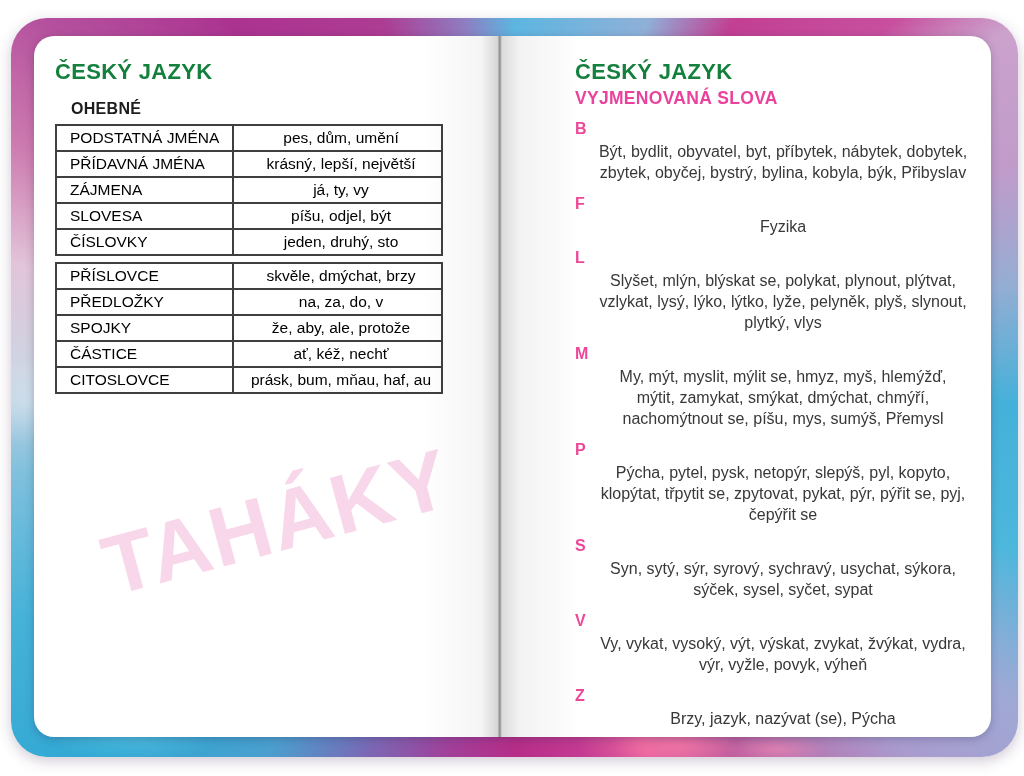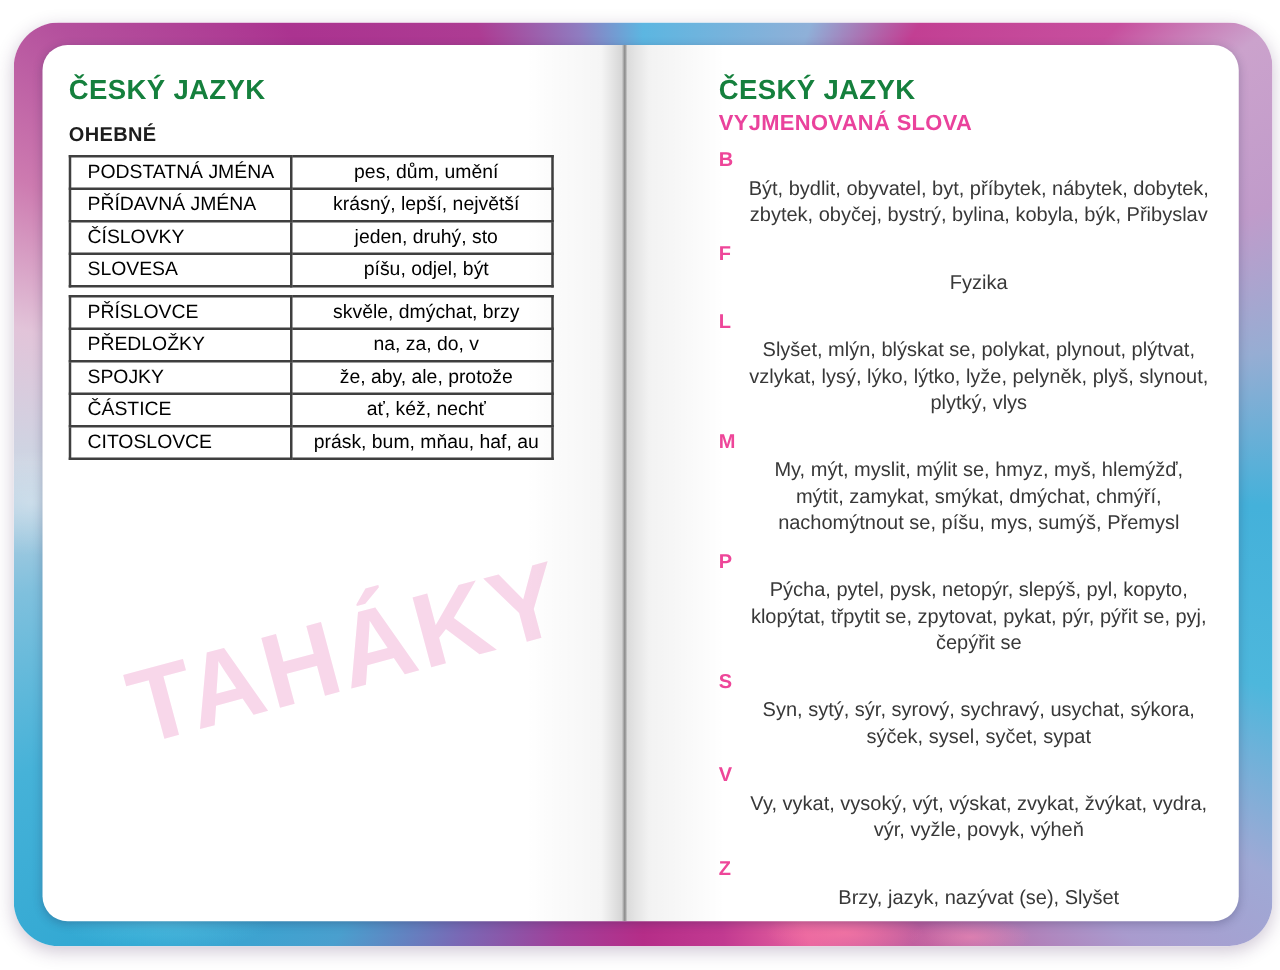--- a/index.html
+++ b/index.html
@@ -26,21 +26,21 @@
     background:#ffffff;box-shadow:0 2px 8px rgba(40,40,80,0.28);overflow:hidden;}
   .spine{position:absolute;left:386px;top:0;width:160px;height:100%;pointer-events:none;
     background:linear-gradient(90deg,
       rgba(0,0,0,0) 0%, rgba(0,0,0,0.04) 38%, rgba(0,0,0,0.16) 48.4%,
       rgba(40,40,40,0.55) 49.9%, rgba(0,0,0,0.14) 51.2%, rgba(0,0,0,0.05) 62%,
       rgba(0,0,0,0) 100%);}
   
   .left-content{position:absolute;left:21px;top:24px;width:430px;}
   .page-title{margin:0;font-size:22px;line-height:24px;font-weight:bold;color:#15803d;letter-spacing:0.3px;}
   .page-subtitle{margin:4px 0 0 0;font-size:17.5px;line-height:20px;font-weight:bold;color:#ea429c;letter-spacing:0.3px;}
-  .tbl-heading{margin:16px 0 0 0;font-size:16px;line-height:18px;font-weight:bold;color:#1d1d1d;letter-spacing:0.3px;}
+  .tbl-heading{margin:16px 0 0 16px;font-size:16px;line-height:18px;font-weight:bold;color:#1d1d1d;letter-spacing:0.3px;}
   .tbl-heading.second{margin-top:20px;}
   table.word-table{margin-top:6px;border-collapse:collapse;width:388px;}
   table.word-table td{border:2px solid #3f3f3f;height:26px;font-size:15.5px;color:#000000;
       padding:0 6px 0 13px;white-space:nowrap;}
   td.lbl{width:177px;}
   td.exm{padding-left:10px;text-align:center;}
   .watermark{position:absolute;left:8px;top:438px;width:470px;text-align:center;
       font-size:84px;font-weight:bold;letter-spacing:2px;color:#f8d7ea;
       transform:rotate(-15deg);transform-origin:50% 50%;user-select:none;}
   
@@ -63,26 +63,30 @@
         <tbody>
           <tr>
             <td class="lbl">PODSTATNÁ JMÉNA</td>
             <td class="exm">pes, dům, umění</td>
           </tr>
           <tr>
             <td class="lbl">PŘÍDAVNÁ JMÉNA</td>
             <td class="exm">krásný, lepší, největší</td>
           </tr>
           <tr>
-            <td class="lbl">ČÍSLOVKY</td>
-            <td class="exm">jeden, druhý, sto</td>
+            <td class="lbl">ZÁJMENA</td>
+            <td class="exm">já, ty, vy</td>
           </tr>
           <tr>
             <td class="lbl">SLOVESA</td>
             <td class="exm">píšu, odjel, být</td>
+          </tr>
+          <tr>
+            <td class="lbl">ČÍSLOVKY</td>
+            <td class="exm">jeden, druhý, sto</td>
           </tr>
         </tbody>
       </table>
 
       <table class="word-table">
         <tbody>
           <tr>
             <td class="lbl">PŘÍSLOVCE</td>
             <td class="exm">skvěle, dmýchat, brzy</td>
           </tr>
@@ -136,18 +140,18 @@
 
       <h4 class="section-letter">S</h4>
       <p class="section-words">Syn, sytý, sýr, syrový, sychravý, usychat, sýkora,
 sýček, sysel, syčet, sypat</p>
 
       <h4 class="section-letter">V</h4>
       <p class="section-words">Vy, vykat, vysoký, výt, výskat, zvykat, žvýkat, vydra,
 výr, vyžle, povyk, výheň</p>
 
       <h4 class="section-letter">Z</h4>
-      <p class="section-words">Brzy, jazyk, nazývat (se), Slyšet</p>
+      <p class="section-words">Brzy, jazyk, nazývat (se), Pýcha</p>
     </div>
 
     <div class="spine"></div>
   </div>
 </div>
 
 </body></html>

